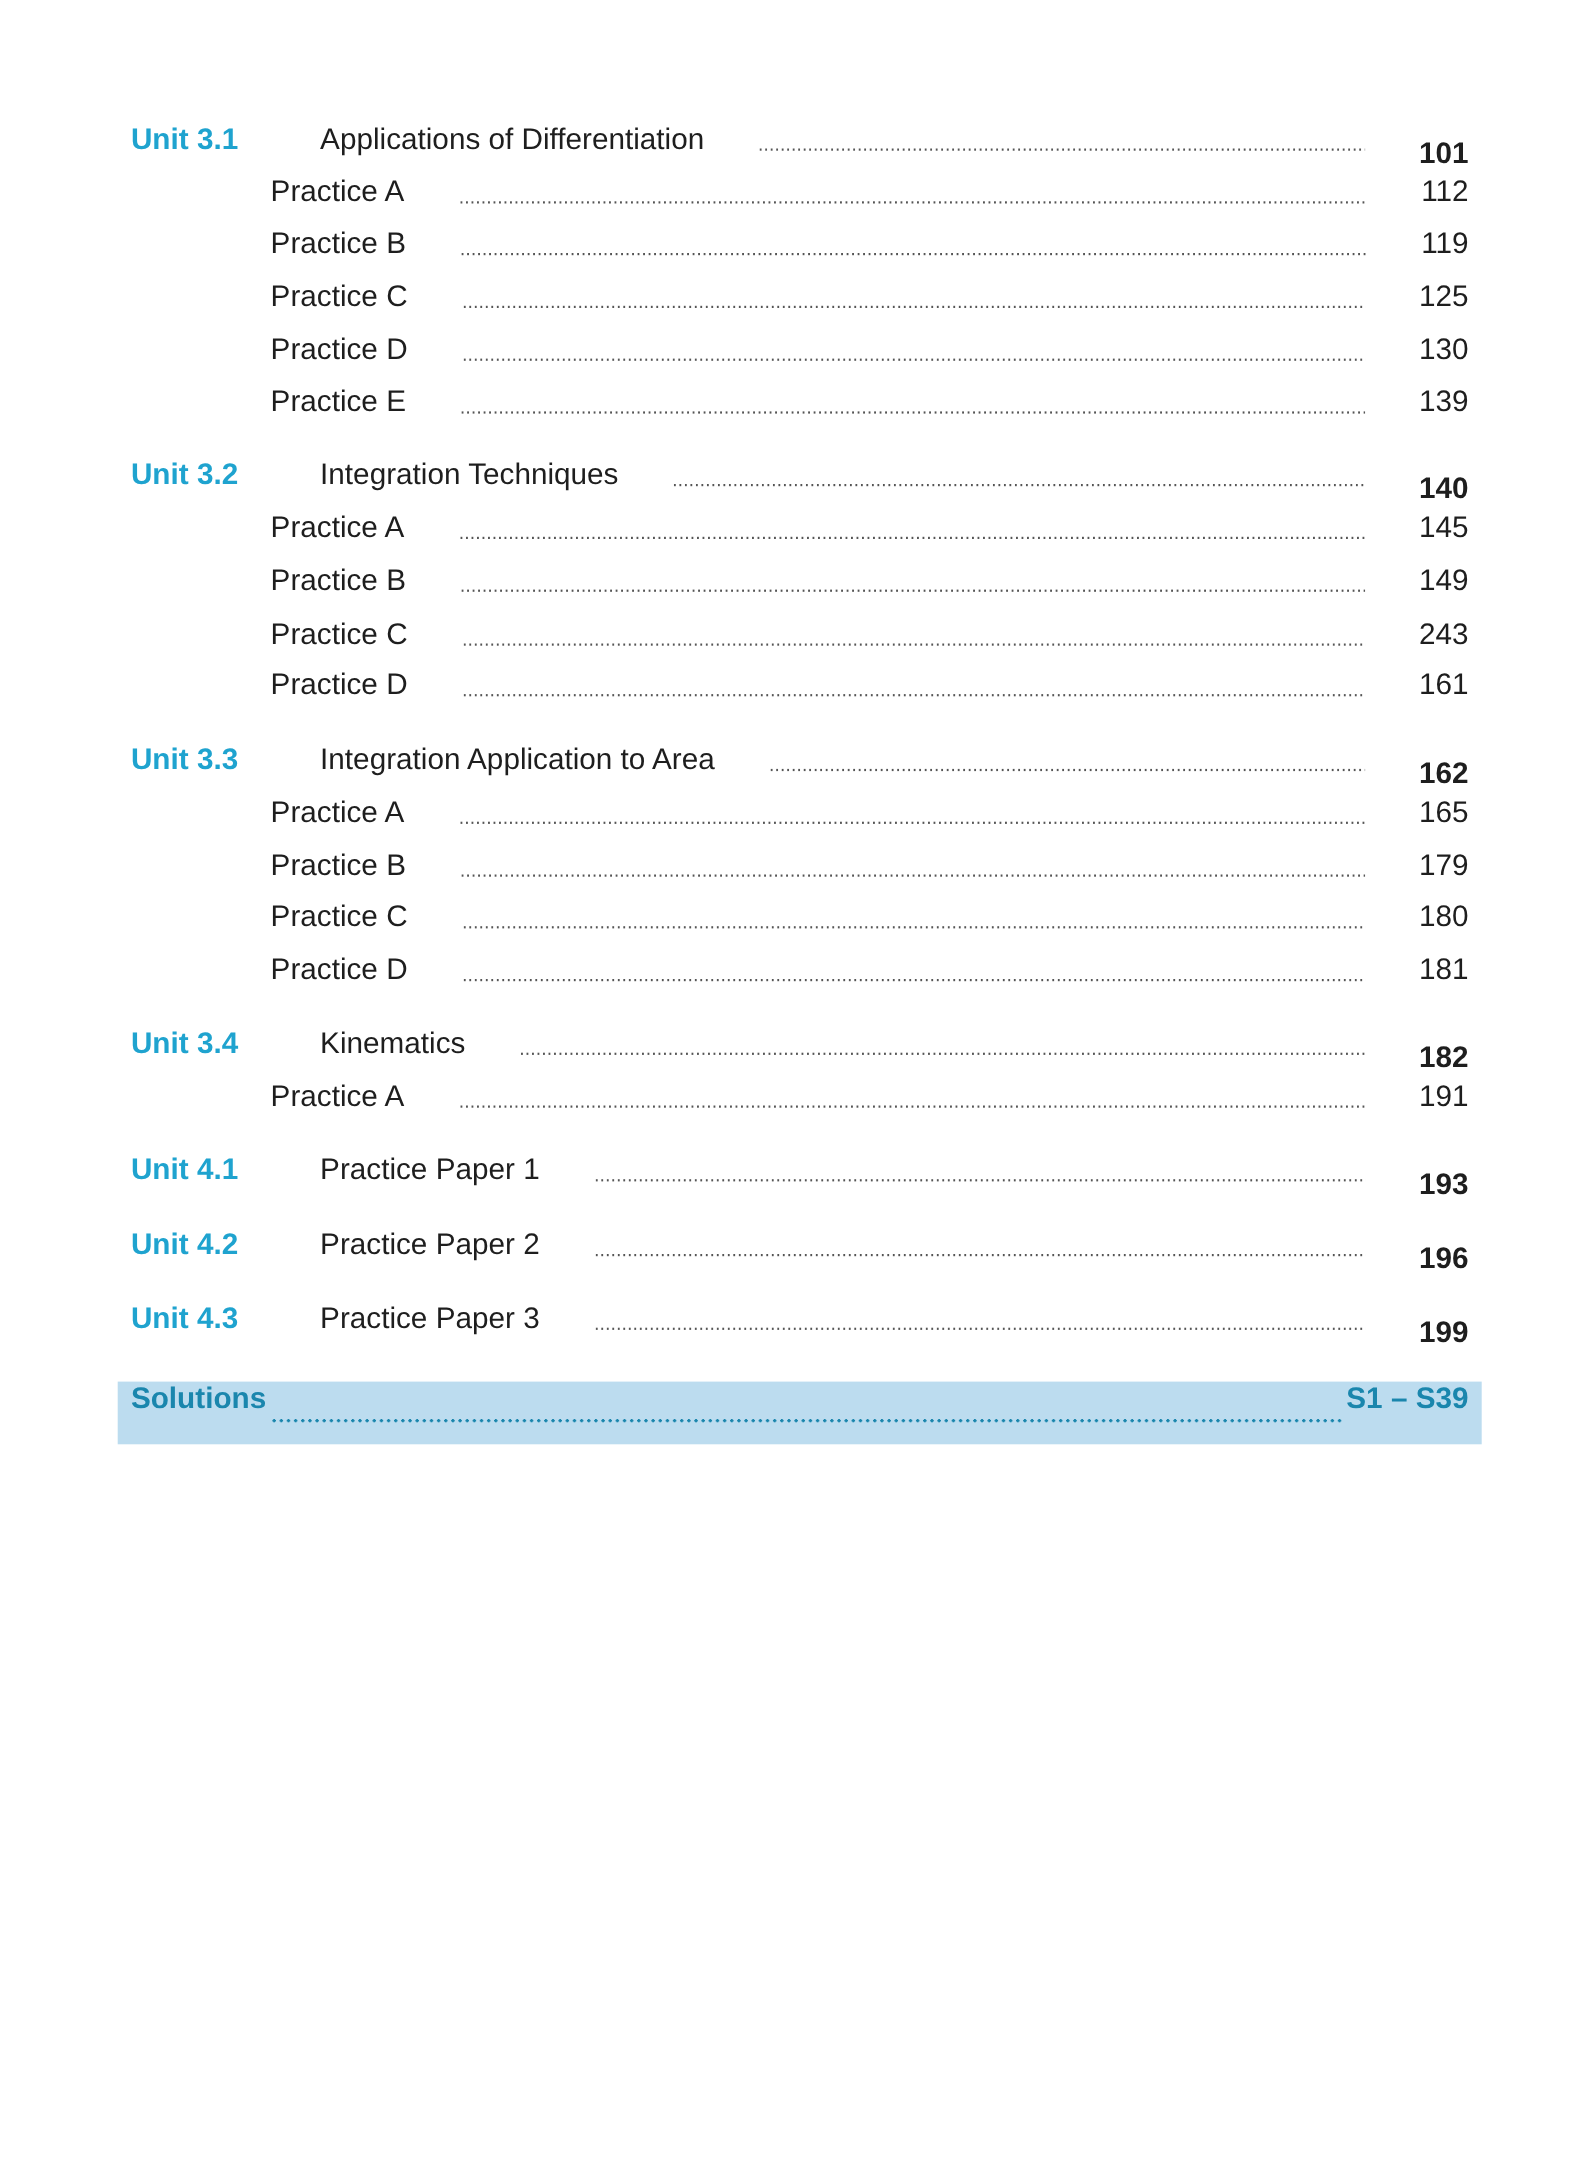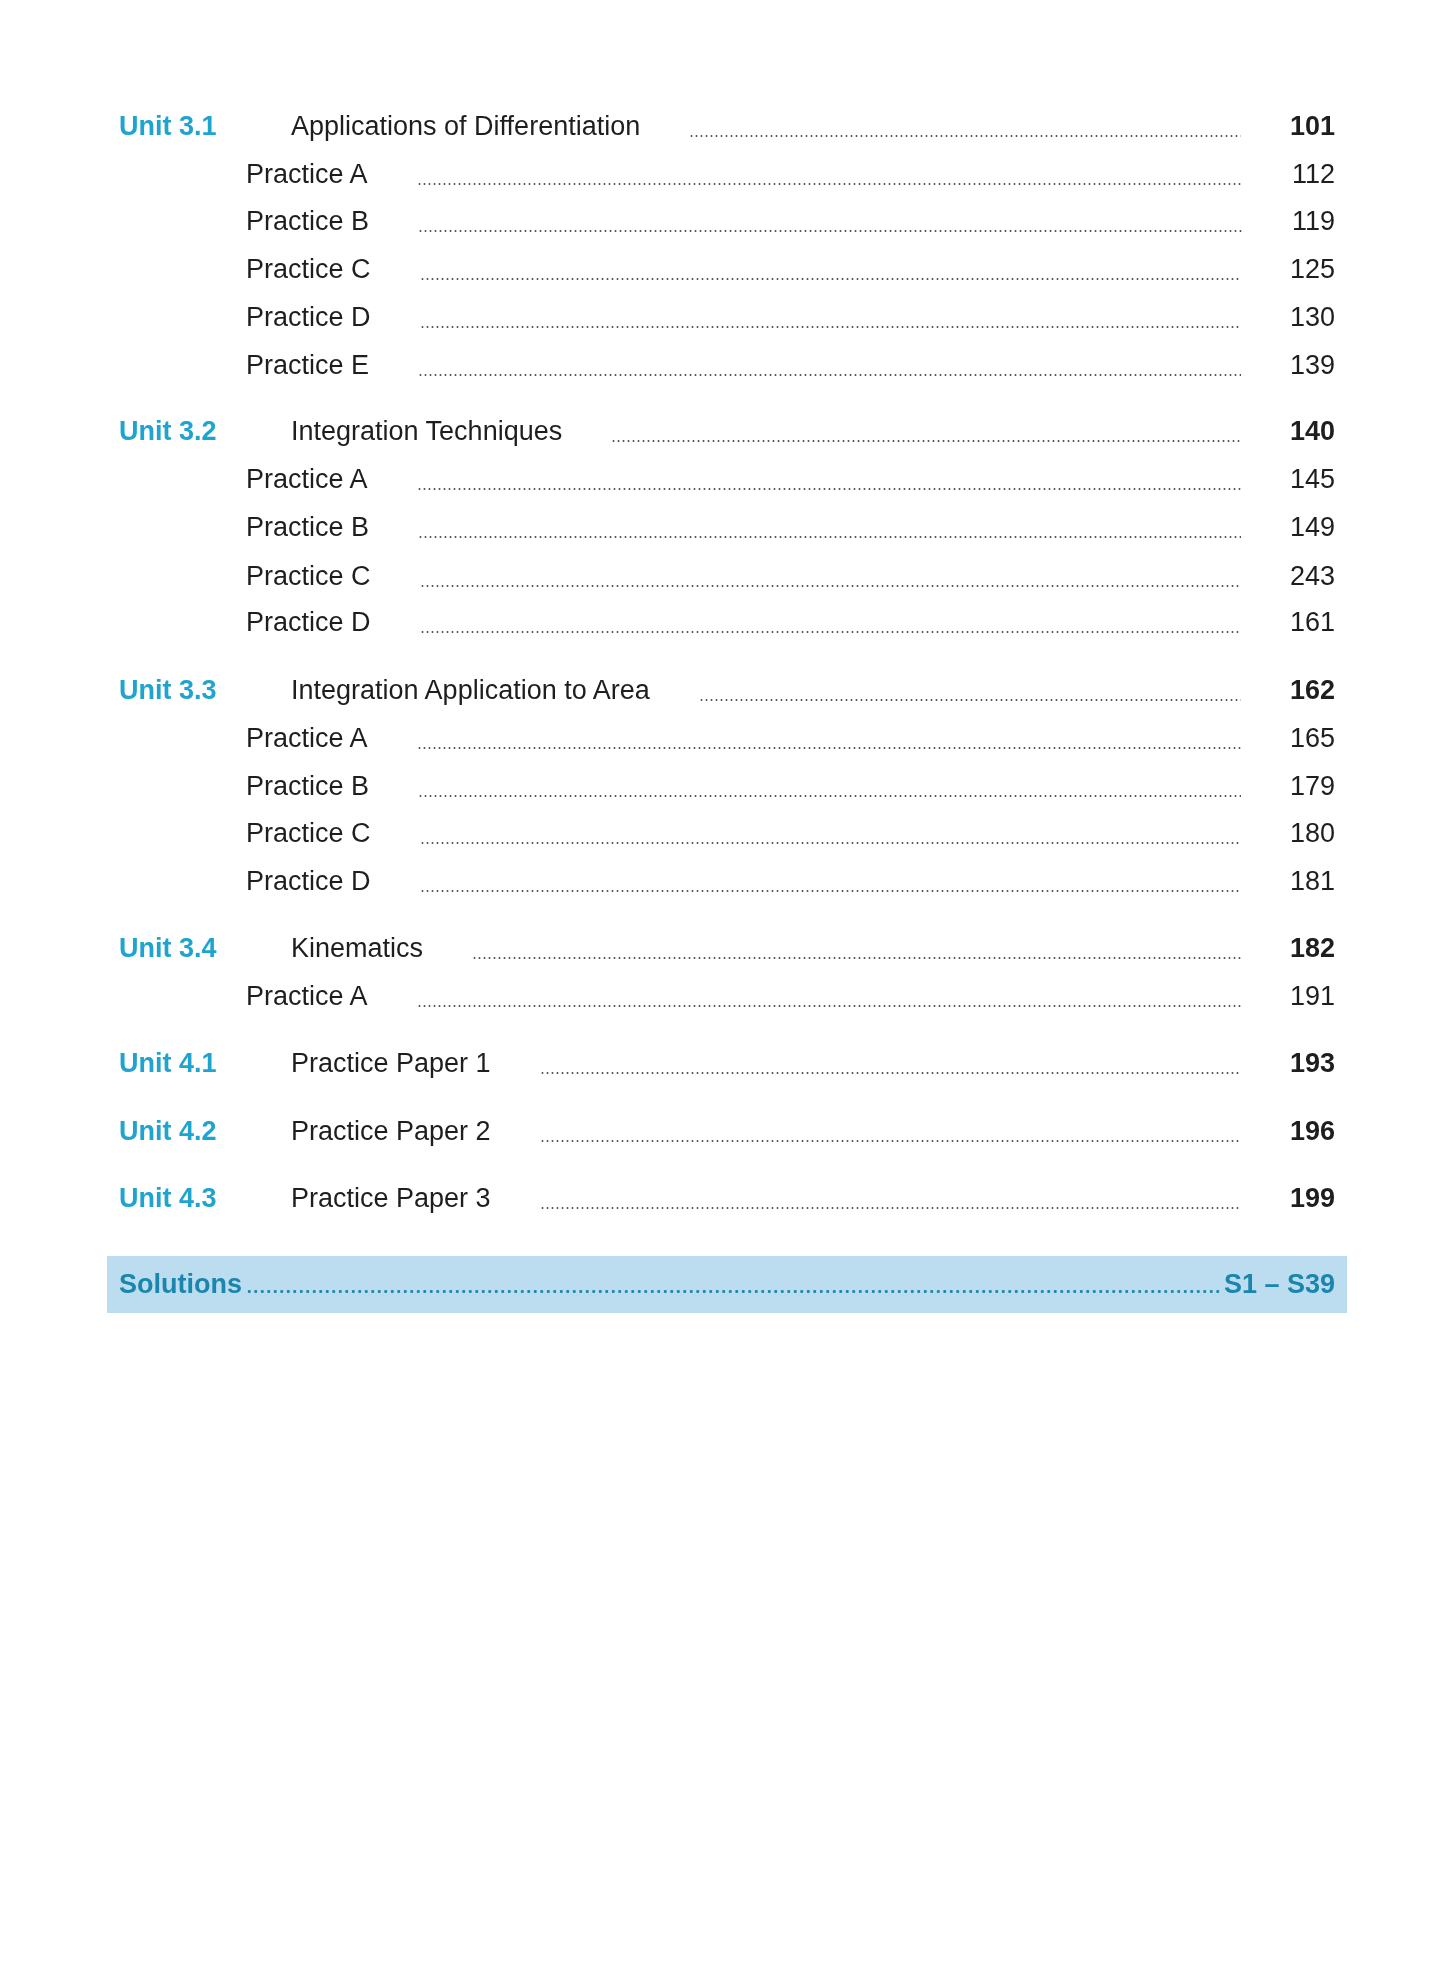--- a/index.html
+++ b/index.html
@@ -8,23 +8,23 @@
   .row { position:absolute; left:119px; width:1216px; height:40px;
          display:flex; align-items:flex-start; font-size:27px;gap:45px; }
   .unit { width:127px; flex:none; color:#1fa3cf; font-weight:bold; }
   .title { flex:none; white-space:nowrap; }
   .row.main .title { font-weight:normal; }
   .row.sub { padding-left:127px; box-sizing:border-box; }
   .dots { flex:1; margin:0 4px; height:2px; align-self:center; margin-top:10px;
           background-image: radial-gradient(circle, #555 0.9px, transparent 1.2px);
           background-size:5px 2px; background-repeat:repeat-x; }
   .page { flex:none; text-align:right; }
-  .row.main .page { font-weight:bold; }
+  .row.main .page { font-weight:bold;margin-top:13px; }
   .solutions { position:absolute; left:107px; top:1256px; width:1240px; height:57px;
-               background:#bcdcef; display:flex; align-items:center;
+               background:#bcdcef; display:flex; 
                padding:0 12px 0 12px; box-sizing:border-box;
                font-size:27px; font-weight:bold; color:#1a86ad; }
   .solutions .dots { background-image: radial-gradient(circle, #1a86ad 1.3px, transparent 1.6px);
                      background-size:6.5px 3px; height:3px; margin-top:14px; }
 </style>
 </head>
 <body>
 
 <div>
   <div class="row main" style="top:111px">

